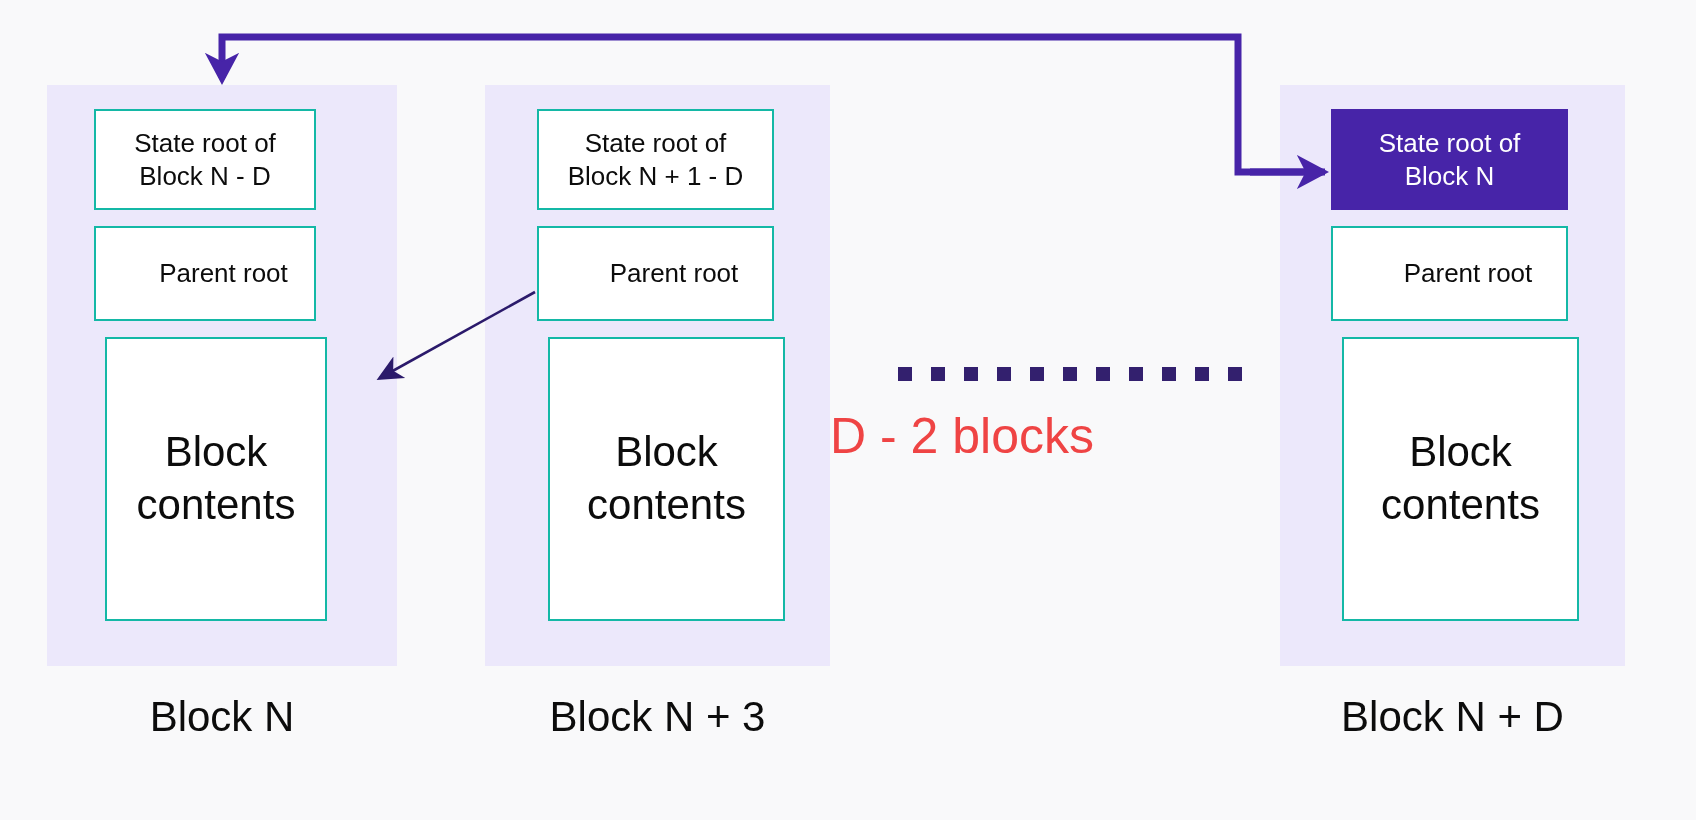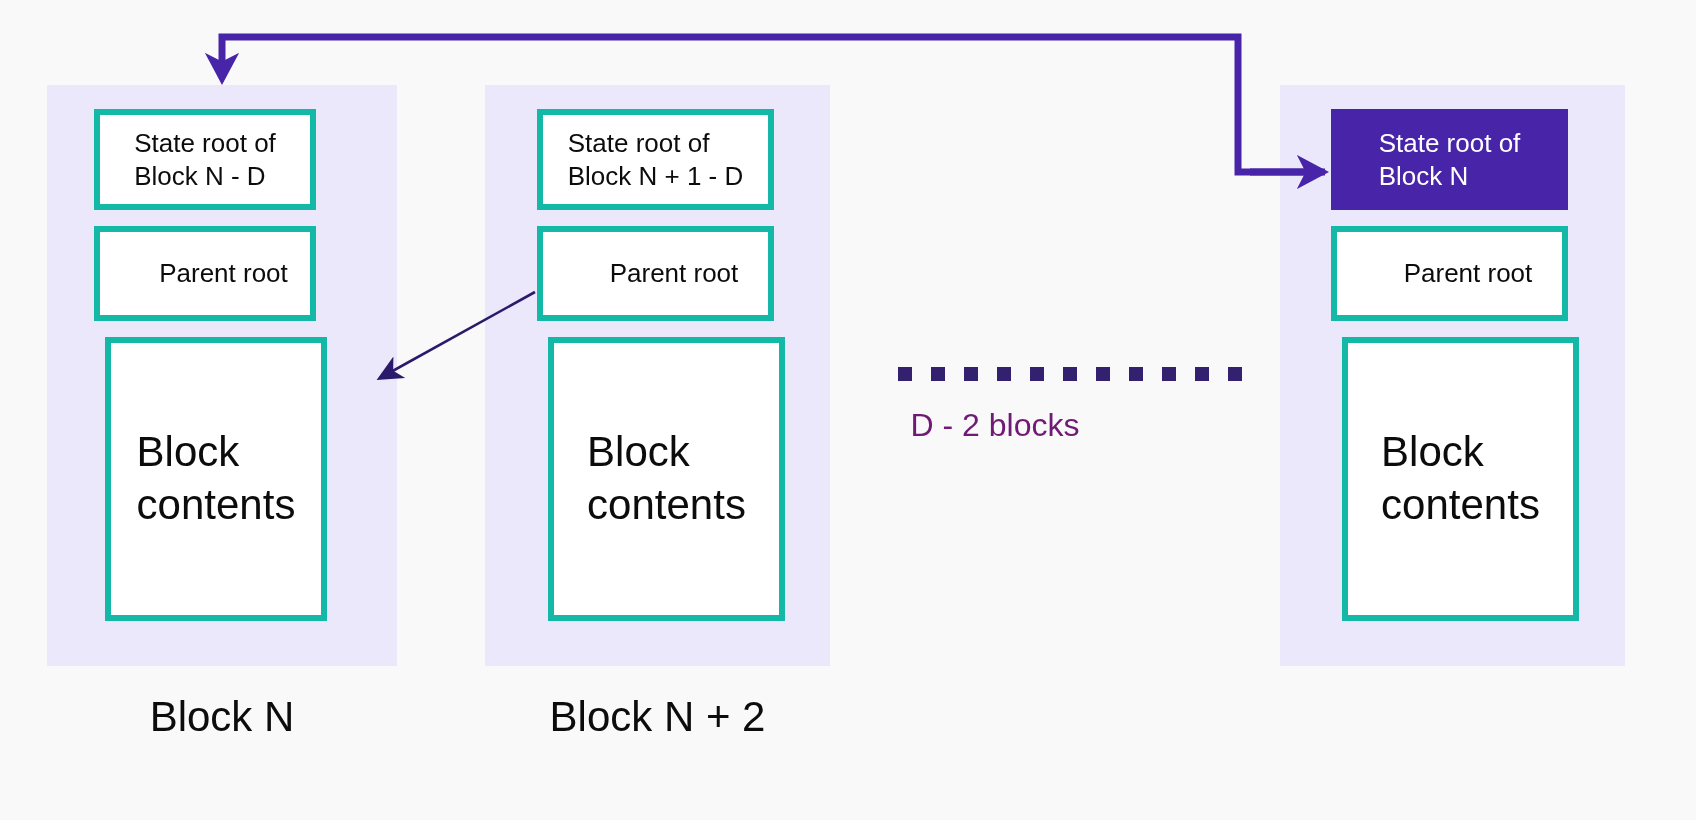--- a/index.html
+++ b/index.html
@@ -15,25 +15,26 @@
     overflow: hidden;
     font-family: "Liberation Sans", sans-serif;
   }
   .column {
     position: absolute;
     background: #ece8fb;
   }
   .node-box {
     position: absolute;
     background: #ffffff;
-    border: 6px solid #14b8a6;
+    border: 2px solid #14b8a6;
     box-sizing: border-box;
     display: flex;
     align-items: center;
     justify-content: center;
+    text-align: center;
     color: #0c0c0c;
     line-height: 1.26;
     white-space: pre-line;
   }
   .node-box.state-root {
     font-size: 26px;
   }
   .node-box.parent-root {
     font-size: 26px;
     padding-left: 37px;
@@ -49,23 +50,22 @@
   }
   .col-label {
     position: absolute;
     font-size: 42px;
     color: #0c0c0c;
     text-align: center;
     white-space: nowrap;
   }
   .gap-label {
     position: absolute;
-    font-size: 32px;
-    color: #701a75;
-    text-align: center;
+    font-size: 50px;
+    color: #ef4444;
     white-space: nowrap;
   }
   .dot-row {
     position: absolute;
     display: flex;
     align-items: center;
   }
   .dot {
     width: 14px;
     height: 14px;
@@ -102,21 +102,21 @@
   <div class="column" style="left:485px; top:85px; width:345px; height:581px;"></div>
 
   <div class="node-box state-root" style="left:537px; top:109px; width:237px; height:101px;">State root of
 Block N + 1 - D</div>
 
   <div class="node-box parent-root" style="left:537px; top:226px; width:237px; height:95px;">Parent root</div>
 
   <div class="node-box block-contents" style="left:537px; top:337px; width:237px; height:284px;">Block
 contents</div>
 
-  <div class="col-label" style="left:485px; top:693px; width:345px;">Block N + 2</div>
+  <div class="col-label" style="left:485px; top:693px; width:345px;">Block N + 3</div>
 
   <div class="dot-row" style="left:898px; top:367px;">
       <span class="dot" style="background: rgb(51, 32, 110);"></span>
       <span class="dot" style="background: rgb(51, 32, 110);"></span>
       <span class="dot" style="background: rgb(51, 32, 110);"></span>
       <span class="dot" style="background: rgb(51, 32, 110);"></span>
       <span class="dot" style="background: rgb(51, 32, 110);"></span>
       <span class="dot" style="background: rgb(51, 32, 110);"></span>
       <span class="dot" style="background: rgb(51, 32, 110);"></span>
       <span class="dot" style="background: rgb(51, 32, 110);"></span>
@@ -130,20 +130,21 @@
   <div class="column" style="left:1280px; top:85px; width:345px; height:581px;"></div>
 
   <div class="node-box state-root highlight" style="left:1331px; top:109px; width:237px; height:101px;">State root of
 Block N</div>
 
   <div class="node-box parent-root" style="left:1331px; top:226px; width:237px; height:95px;">Parent root</div>
 
   <div class="node-box block-contents" style="left:1331px; top:337px; width:237px; height:284px;">Block
 contents</div>
 
+  <div class="col-label" style="left:1280px; top:693px; width:345px;">Block N + D</div>
 
   <svg class="overlay" viewBox="0 0 1696 820" xmlns="http://www.w3.org/2000/svg">
     <defs>
       <marker id="thick-head" markerWidth="5.2" markerHeight="5.2" refX="3.6" refY="2.6" orient="auto" markerUnits="strokeWidth">
         <path d="M 0 0.15 L 4.6 2.6 L 0 5.05 L 1.25 2.6 Z" fill="#4724a8"></path>
       </marker>
       <marker id="thin-head" markerWidth="11" markerHeight="11" refX="8.5" refY="5.5" orient="auto" markerUnits="strokeWidth">
         <path d="M 0 0.8 L 10 5.5 L 0 10.2 L 2.7 5.5 Z" fill="#2b1a6b"></path>
       </marker>
     </defs>

